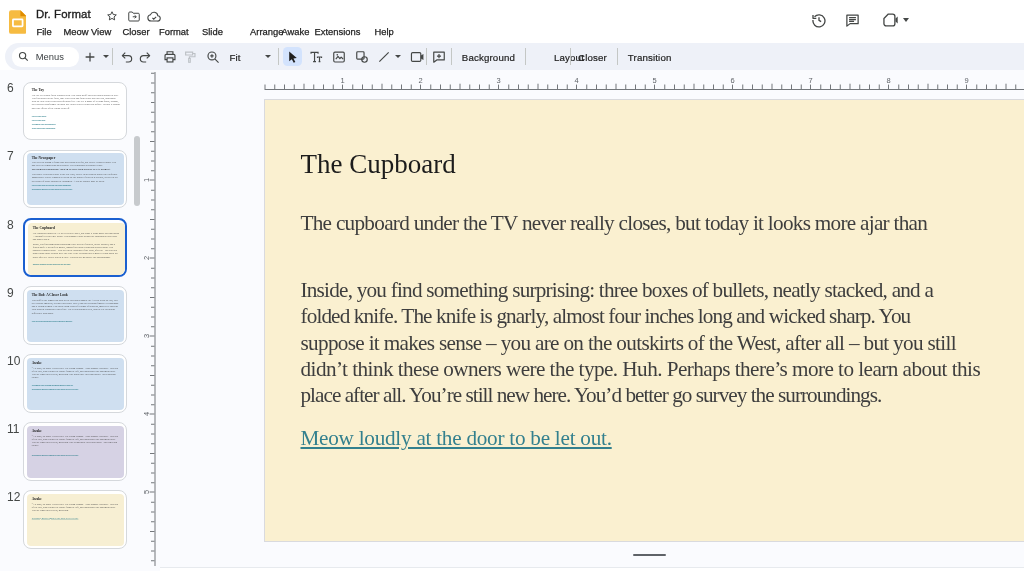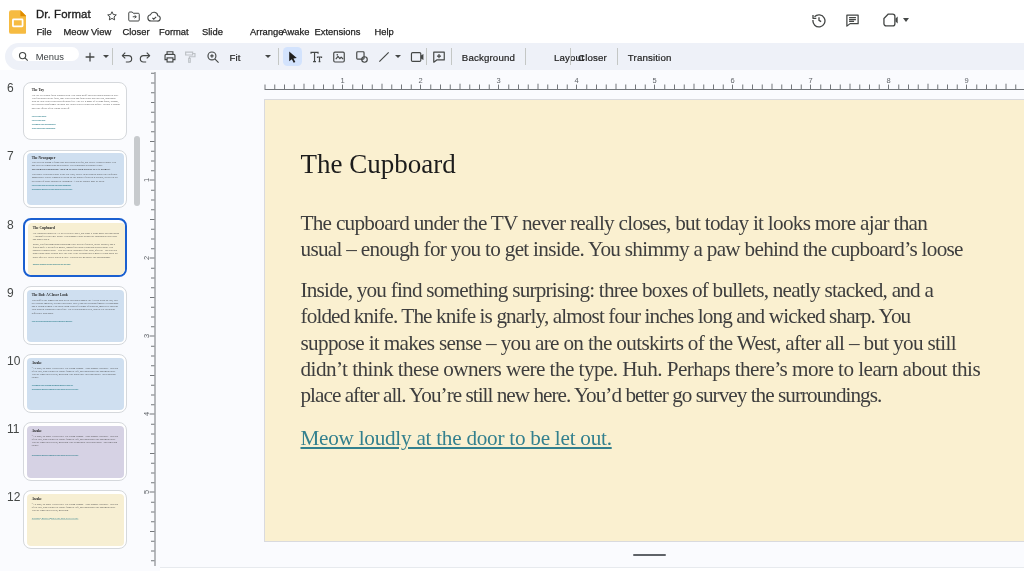--- a/index.html
+++ b/index.html
@@ -17,21 +17,21 @@
   #slideshowbtn { position:absolute; left:925px; top:6.5px; width:94px; height:26px;
      border:1px solid #898d92; border-radius:13px; background:#fff; }
   #slideshowbtn .lbl { position:absolute; left:12px; top:7.5px; font-size:9.3px; font-weight:bold; color:#414549; }
   #slideshowbtn .sep { position:absolute; left:68px; top:0px; width:1px; height:24px; background:#898d92; }
   #slideshowbtn .car { position:absolute; left:76px; top:10px; width:0; height:0;
      border-left:4px solid transparent; border-right:4px solid transparent; border-top:4.5px solid #444746; }
 
   
   #toolbar { position:absolute; left:5px; top:43px; width:1019px; height:27px;
      background:#eef1f8; border-radius:13.5px 0 0 13.5px; }
-  #menuspill { position:absolute; left:6.7px; top:4.2px; width:67px; height:14px; background:#fff; border-radius:9.2px; }
+  #menuspill { position:absolute; left:6.7px; top:4.2px; width:67px; height:20px; background:#fff; border-radius:9.2px; }
   #menuspill .txt { position:absolute; left:24px; top:4px; font-size:9.4px; color:#3c4043; }
   .ticon { position:absolute; top:6.5px; width:14px; height:14px; }
   .tcaret { position:absolute; top:11.5px; width:0; height:0; border-left:3.2px solid transparent;
      border-right:3.2px solid transparent; border-top:3.8px solid #444746; }
   .tdiv { position:absolute; top:5px; width:1px; height:17px; background:#c4c7c5; }
   .tbtxt { position:absolute; top:8.6px; font-size:9.7px; color:#1f1f1f; letter-spacing:0.15px; -webkit-text-stroke:0.2px #1f1f1f; }
   #selcursor { position:absolute; left:278px; top:4px; width:18.5px; height:19px; background:#d3e3fd; border-radius:4.5px; }
 
   
   #content { position:absolute; left:0; top:70px; width:1024px; height:501px; background:#fafbfe; }
@@ -417,21 +417,21 @@
           <rect x="816.25" y="12.5" width="1" height="4.5" fill="#73777b"></rect>
           <rect x="826" y="12.5" width="1" height="4.5" fill="#73777b"></rect>
           <rect x="835.75" y="12.5" width="1" height="4.5" fill="#73777b"></rect>
           <rect x="845.5" y="11.7" width="1" height="5.3" fill="#73777b"></rect>
           <rect x="855.25" y="12.5" width="1" height="4.5" fill="#73777b"></rect>
         </svg></div>
 
     <div id="slide">
       <div class="title">The Cupboard</div>
       <div class="body">
-        <p><span style="letter-spacing:-0.71px">The cupboard under the TV never really closes, but today it looks more ajar than</span><br><span style="letter-spacing:-0.70px">usual – enough for you to get inside. You shimmy a paw behind the cupboard’s loose</span><br></p>
+        <p><span style="letter-spacing:-0.71px">The cupboard under the TV never really closes, but today it looks more ajar than</span><br><br></p>
         <p><span style="letter-spacing:-0.77px">Inside, you find something surprising: three boxes of bullets, neatly stacked, and a</span><br><span style="letter-spacing:-0.88px">folded knife. The knife is gnarly, almost four inches long and wicked sharp. You</span><br><span style="letter-spacing:-0.68px">suppose it makes sense – you are on the outskirts of the West, after all – but you still</span><br><span style="letter-spacing:-0.55px">didn’t think these owners were the type. Huh. Perhaps there’s more to learn about this</span><br><span style="letter-spacing:-0.97px">place after all. You’re still new here. You’d better go survey the surroundings.</span></p>
         <p style="margin-top:16px"><span class="link" style="letter-spacing:-0.25px">Meow loudly at the door to be let out.</span></p>
       </div>
     </div>
     <div id="draghandle"></div>
     <div id="notesline"></div>
   </div>
 </div>
 
 </body></html>

